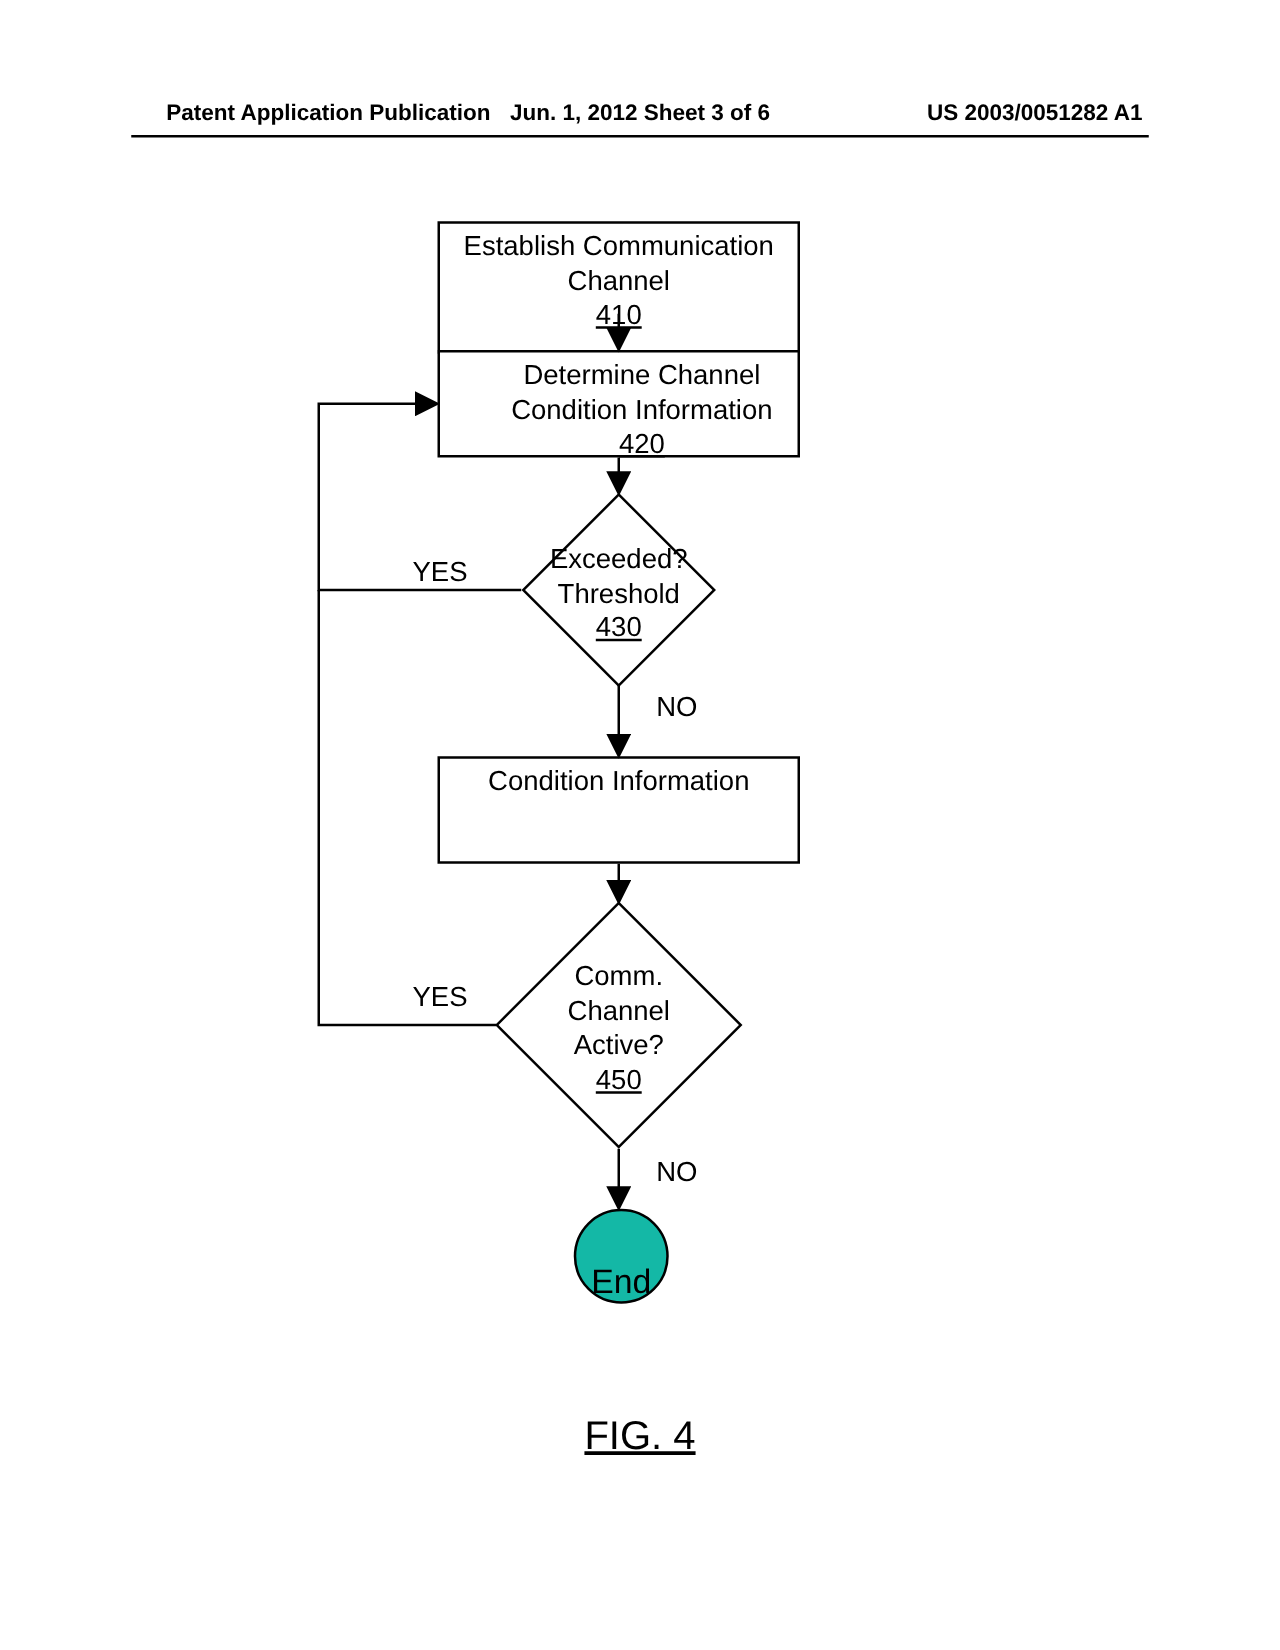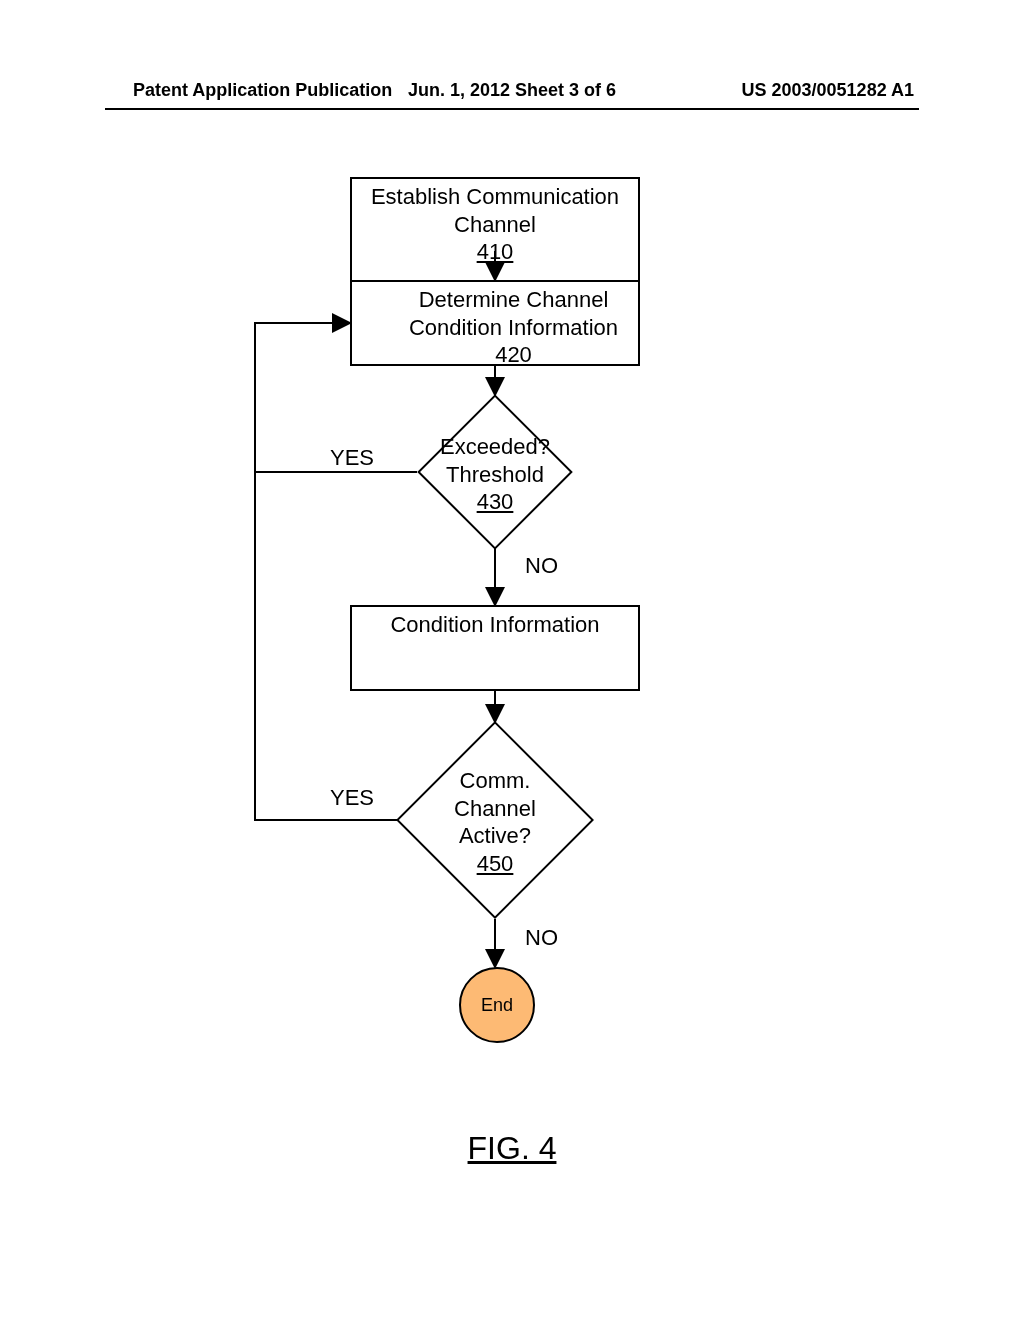--- a/index.html
+++ b/index.html
@@ -73,25 +73,25 @@
     position: absolute;
     text-align: center;
     font-size: 22px;
     line-height: 1.25;
     pointer-events: none;
   }
   .circle {
     position: absolute;
     border: 2px solid #000;
     border-radius: 50%;
-    background: #fdba74;
+    background: #14b8a6;
     display: flex;
-    align-items: center;
+    align-items: flex-end;
     justify-content: center;
-    font-size: 18px;
+    font-size: 27px;
   }
   .label {
     position: absolute;
     font-size: 22px;
   }
   .fig-label {
     position: absolute;
     font-size: 32px;
     left: 50%;
     transform: translateX(-50%);

